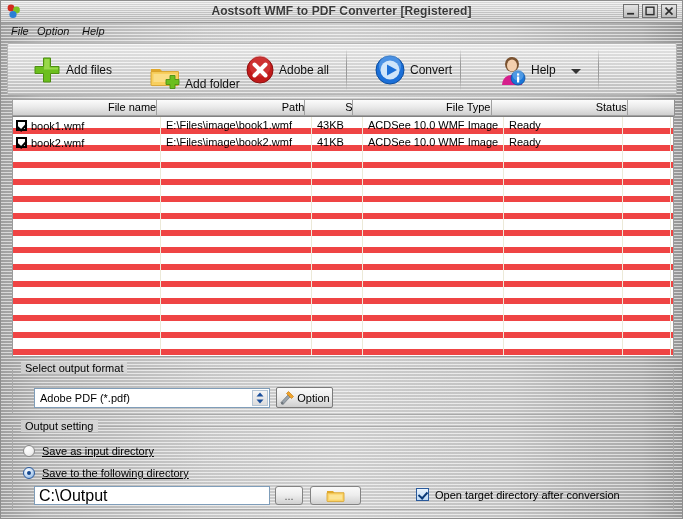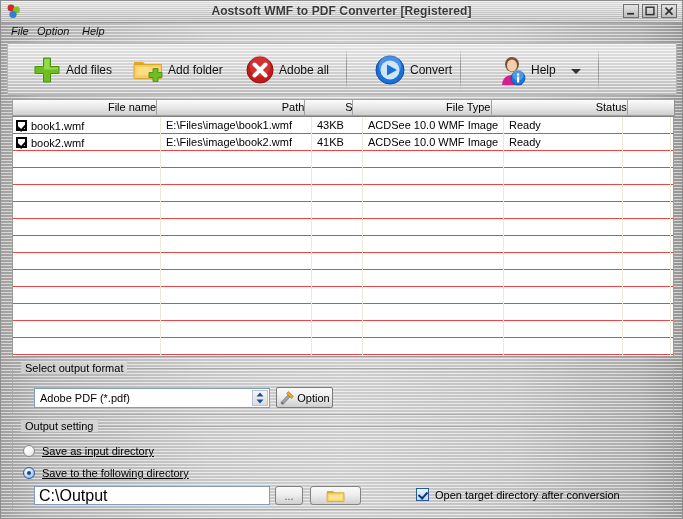--- a/index.html
+++ b/index.html
@@ -139,21 +139,21 @@
     box-sizing: border-box;
     background: #fff;
     border: 1px solid #9b9b9b;
     border-top: 1px solid #808080;
     overflow: hidden;
   }
   .brow {
     display: flex;
     height: 17px;
     box-sizing: border-box;
-    border-bottom: 1px solid #ef4444;
+    border-bottom: 6px solid #ef4444;
   }
   .bcell {
     box-sizing: border-box;
     height: 17px; line-height: 16px;
     padding-left: 5px;
     font-size: 11px;
     border-right: 1px solid #ece9d8;
     overflow: hidden;
     white-space: nowrap;
   }
@@ -350,21 +350,21 @@
   <div id="toolbar">
 
     <div class="tb-btn" style="left:20px;">
       <svg width="30" height="30" viewBox="0 0 30 30">
         <path d="M11.5 3 h7 v8.5 h8.5 v7 h-8.5 v8.5 h-7 v-8.5 h-8.5 v-7 h8.5 z" fill="#6cbf1e" stroke="#4d8f12" stroke-width="1"></path>
         <path d="M12.5 4 h5 v8.5 h8.5 v2 h-14 z" fill="#a8e05a" opacity="0.75"></path>
       </svg>
       <span class="tb-label">Add files</span>
     </div>
 
-    <div class="tb-btn" style="left:120px;">
+    <div class="tb-btn" style="left:137px;align-items:flex-end;">
       <svg width="32" height="28" viewBox="0 0 32 28">
         <path d="M2 6 h9 l2.5 2.6 h15 v2 H2 z" fill="#e0a72b"></path>
         <path d="M2 8.6 h27.5 v13 a1 1 0 0 1 -1 1 H3 a1 1 0 0 1 -1 -1 z" fill="#f8cf5e" stroke="#d79f27" stroke-width="0.9"></path>
         <path d="M4.5 11 h22 v8 h-22 z" fill="#fde9a8" opacity="0.55"></path>
         <path d="M17 16.5 h4 v-4 h5 v4 h4 v5 h-4 v4 h-5 v-4 h-4 z" fill="#6cbf1e" stroke="#4d8f12" stroke-width="0.9"></path>
       </svg>
       <span class="tb-label">Add folder</span>
     </div>
 
     <div class="tb-btn" style="left:233px;">

